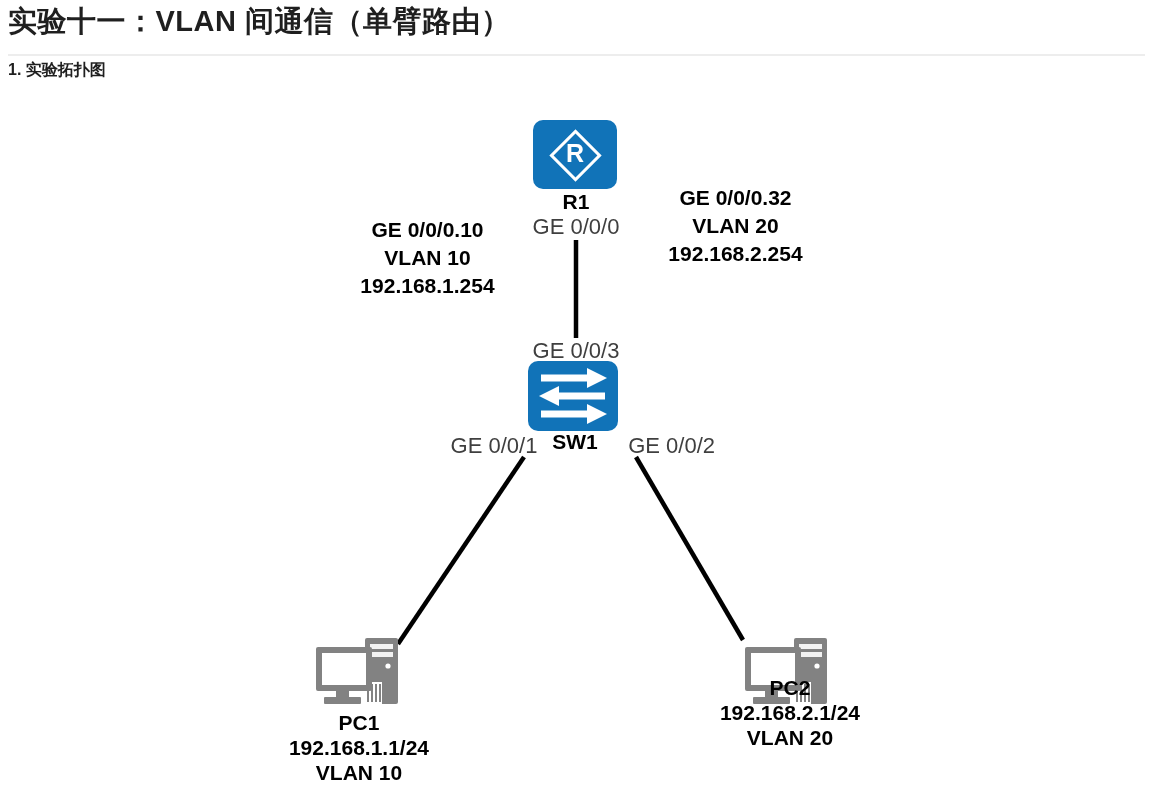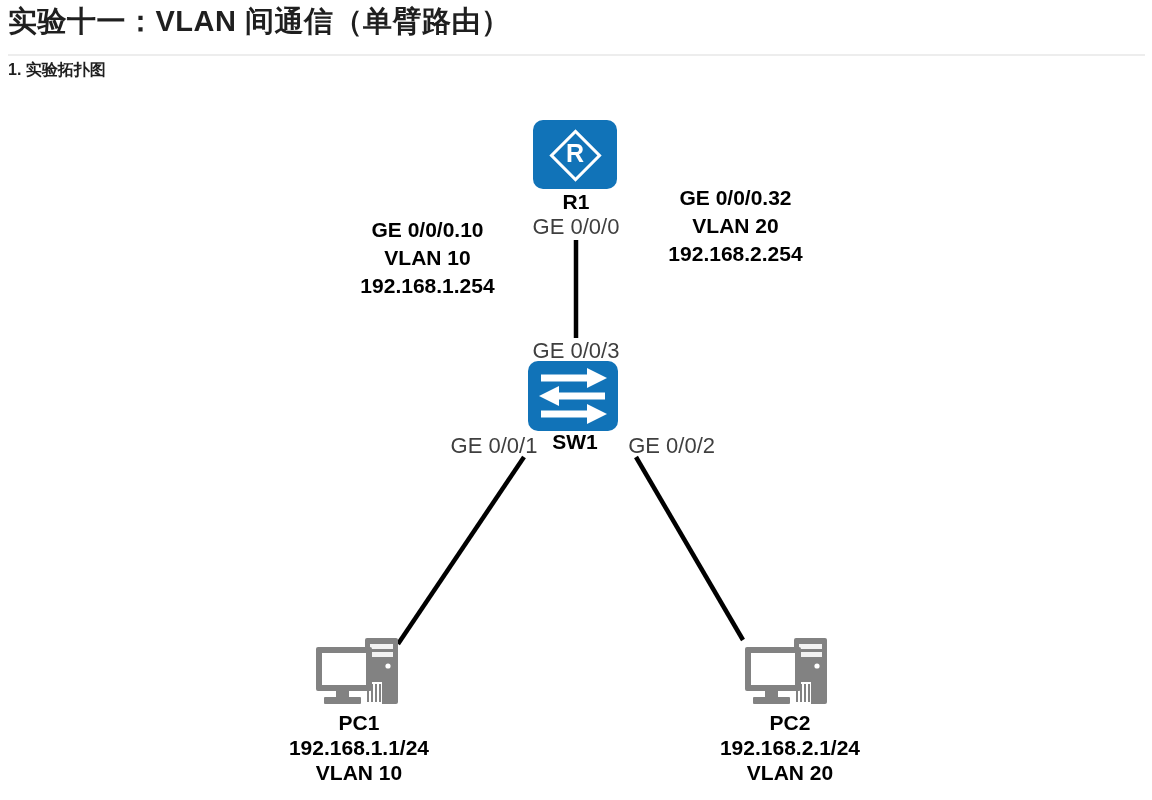--- a/index.html
+++ b/index.html
@@ -135,19 +135,19 @@
       <line x1="58" y1="48" x2="58" y2="66" stroke="#828282" stroke-width="2"></line>
       <line x1="62" y1="48" x2="62" y2="66" stroke="#828282" stroke-width="2"></line>
       <line x1="66" y1="48" x2="66" y2="66" stroke="#828282" stroke-width="2"></line>
       <rect x="2" y="11" width="56" height="44" rx="2" fill="#828282"></rect>
       <rect x="8" y="17" width="44" height="32" fill="#ffffff"></rect>
       <rect x="22" y="55" width="13" height="6" fill="#828282"></rect>
       <rect x="10" y="61" width="37" height="7" rx="1" fill="#828282"></rect>
     </svg>
   </div>
 
-  <div class="lbl bold20 pc-multi" style="left:690px;top:710px;width:200px;">
+  <div class="lbl bold20 pc-multi" style="left:690px;top:675px;width:200px;">
     <div>PC2</div>
     <div>192.168.2.1/24</div>
     <div>VLAN 20</div>
   </div>
 
 </div>
 
 </body></html>

